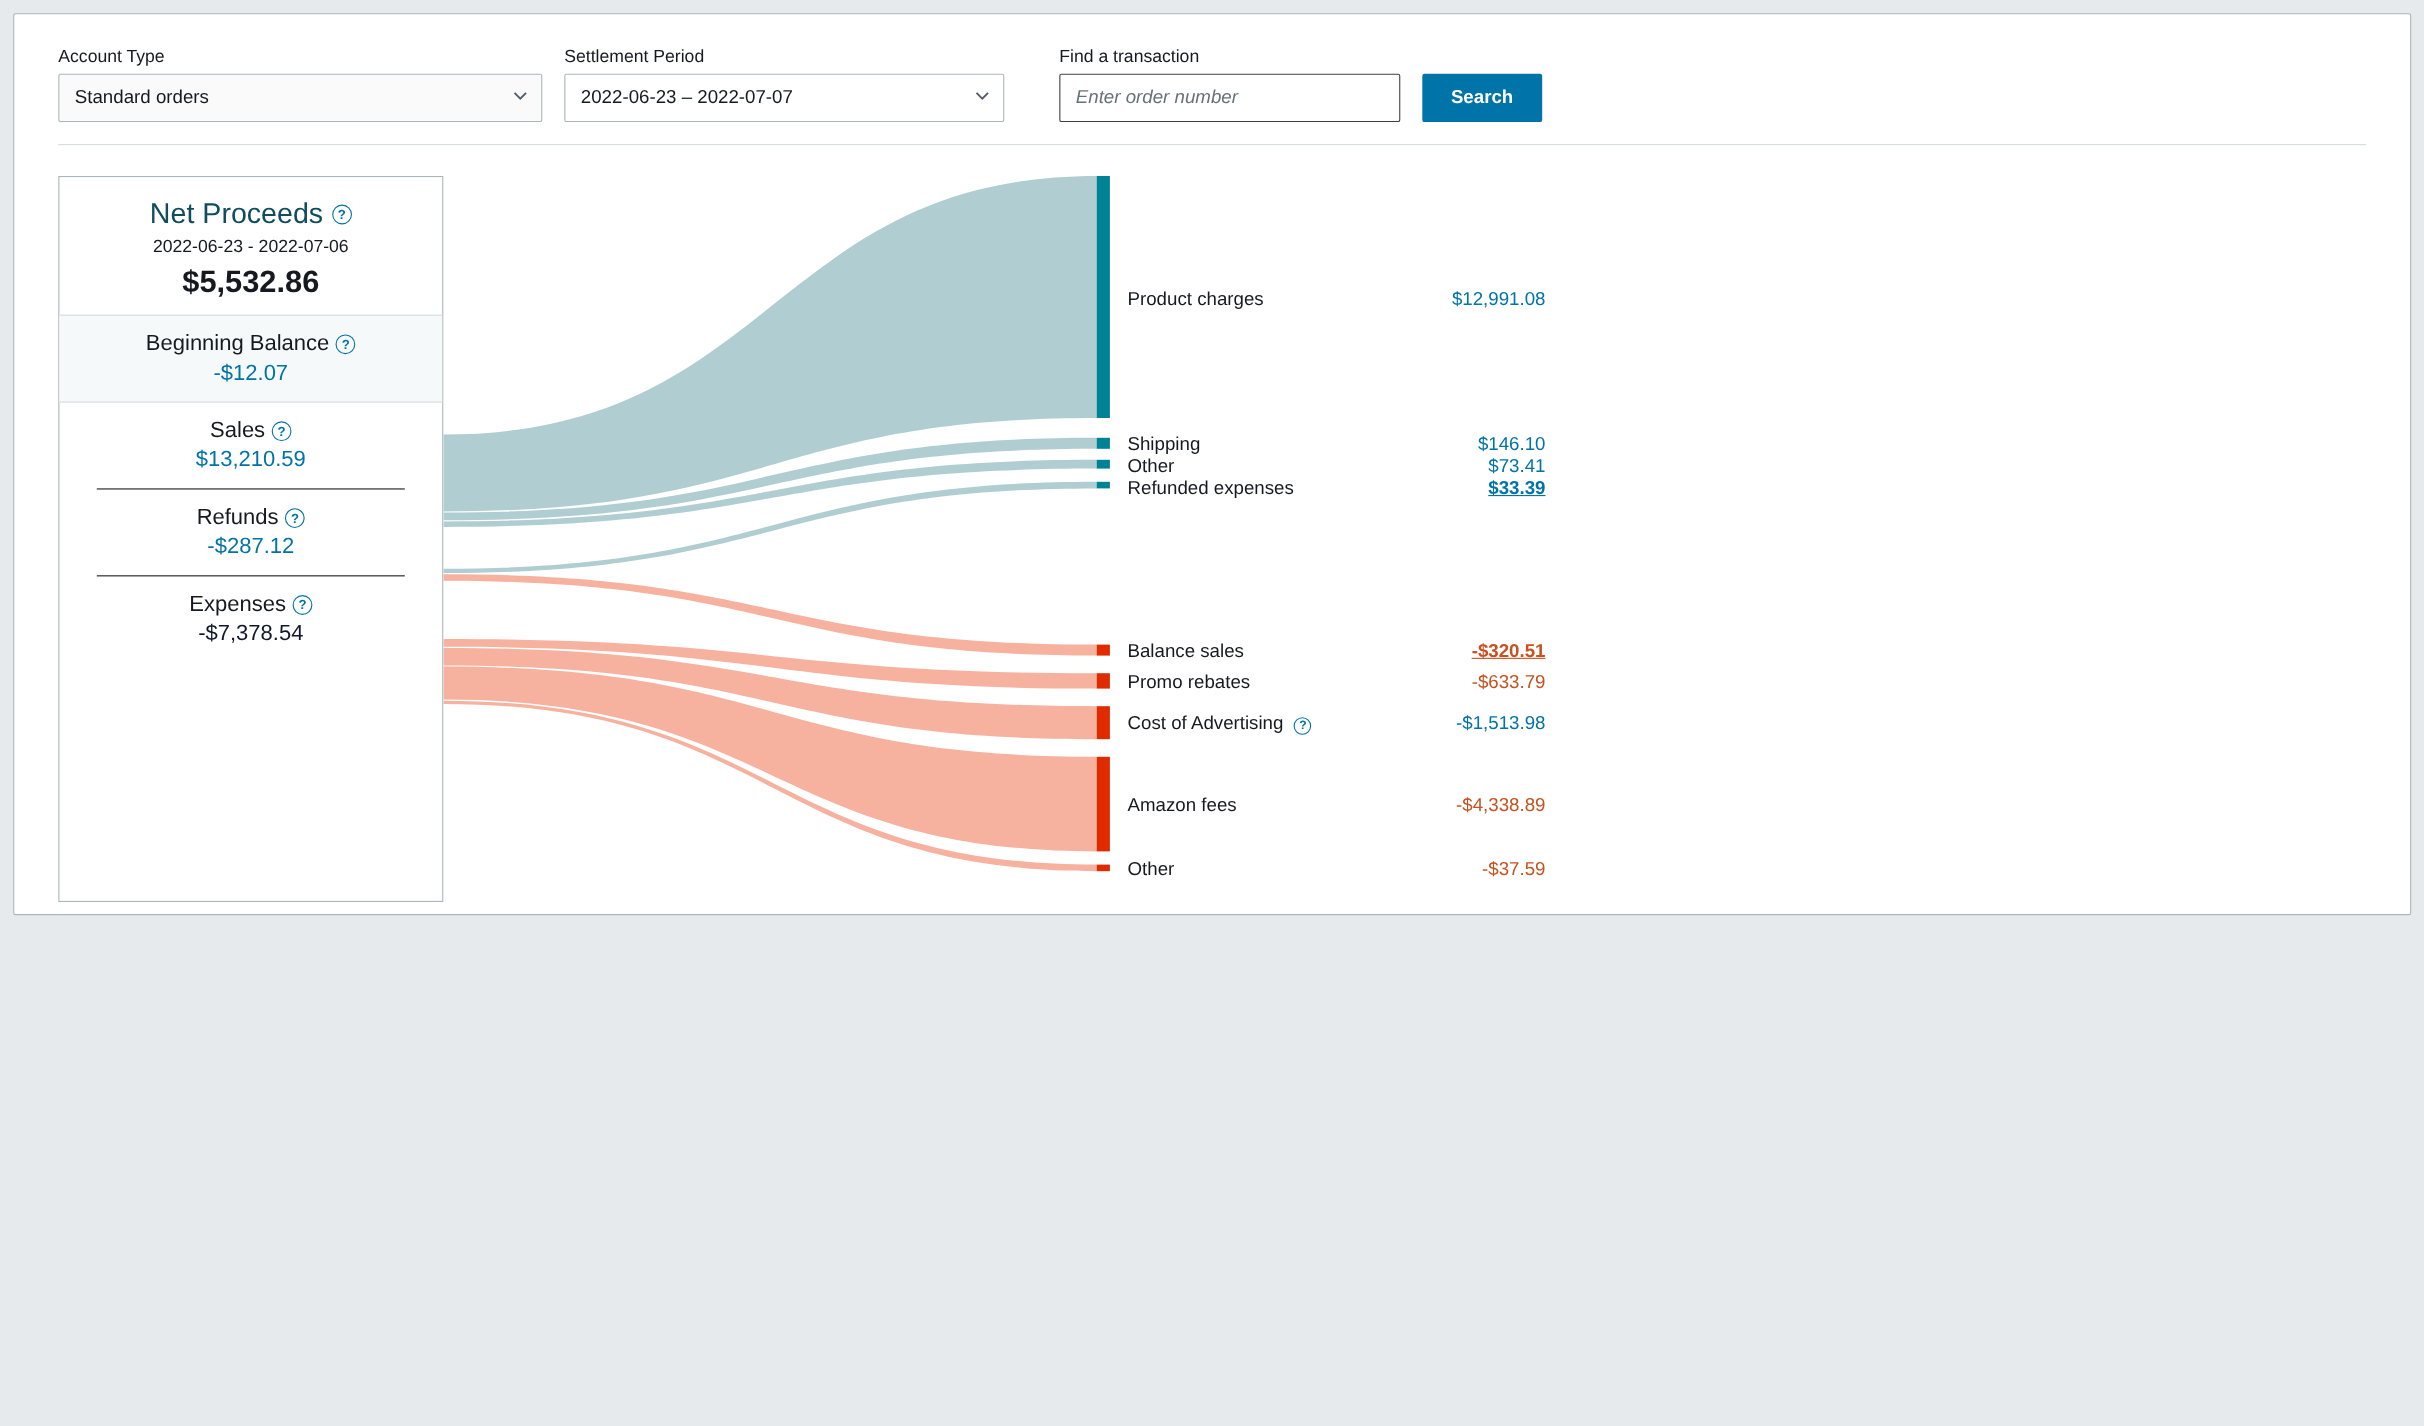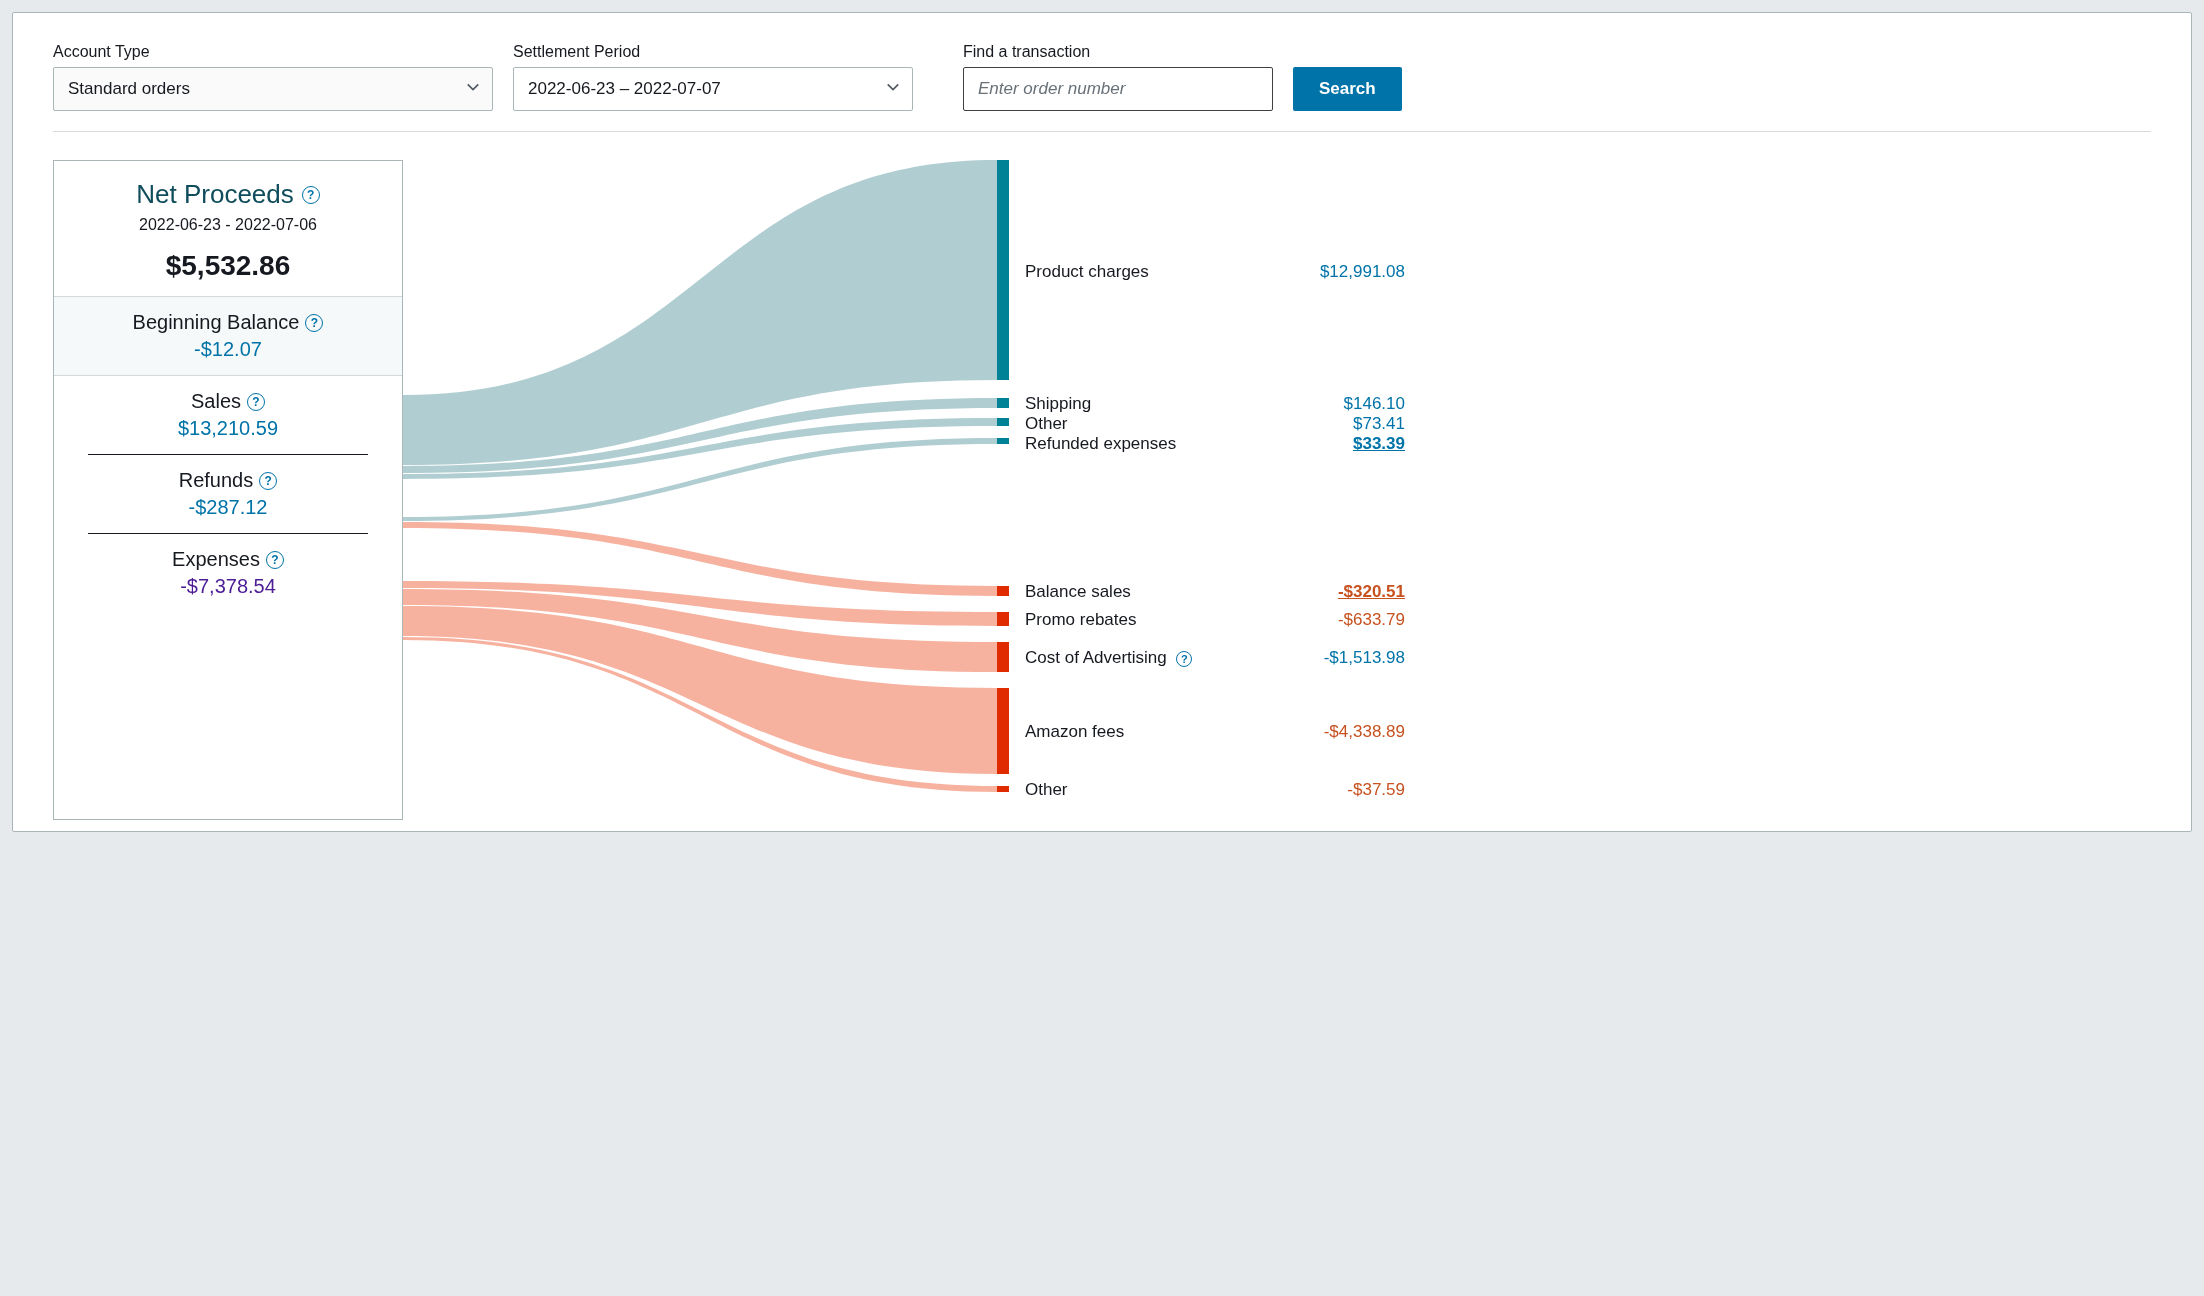--- a/index.html
+++ b/index.html
@@ -90,38 +90,38 @@
 }
 .card-title {
   font-size: 26px;
   font-weight: 400;
   color: #0f4c5c;
   display: inline-flex;
   align-items: center;
   gap: 8px;
 }
 .card-dates { font-size: 16px; margin-top: 6px; color: #16191f; }
-.card-amount { font-size: 28px; font-weight: 700; margin-top: 16px; }
+.card-amount { font-size: 28px; font-weight: 700; margin-top: 6px; }
 .card-row {
   text-align: center;
   padding: 14px 10px;
 }
 .card-row.light { background: #f6f9f9; border-top: 1px solid #d5dbdb; border-bottom: 1px solid #d5dbdb;}
 .card-row .row-label {
   font-size: 20px;
   display: inline-flex;
   align-items: center;
   gap: 6px;
 }
 .card-row .row-val {
   font-size: 20px;
   color: #0073a8;
   margin-top: 4px;
 }
-.card-row .row-val.neg { color: #4c1d95; }
+.card-row .row-val.neg { color: #0f172a; }
 .divider {
   border: none;
   border-top: 1px solid #16191f;
   margin: 0 34px;
 }
 
 .help-icon {
   display: inline-flex;
   width: 18px; height: 18px;
   border: 1.6px solid #0073a8;

